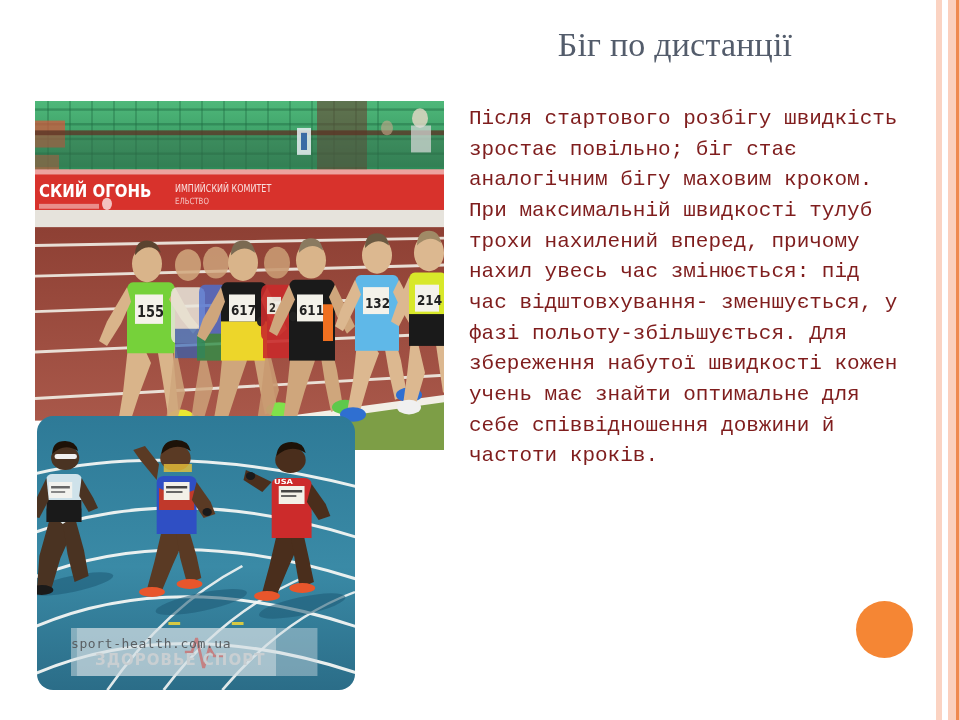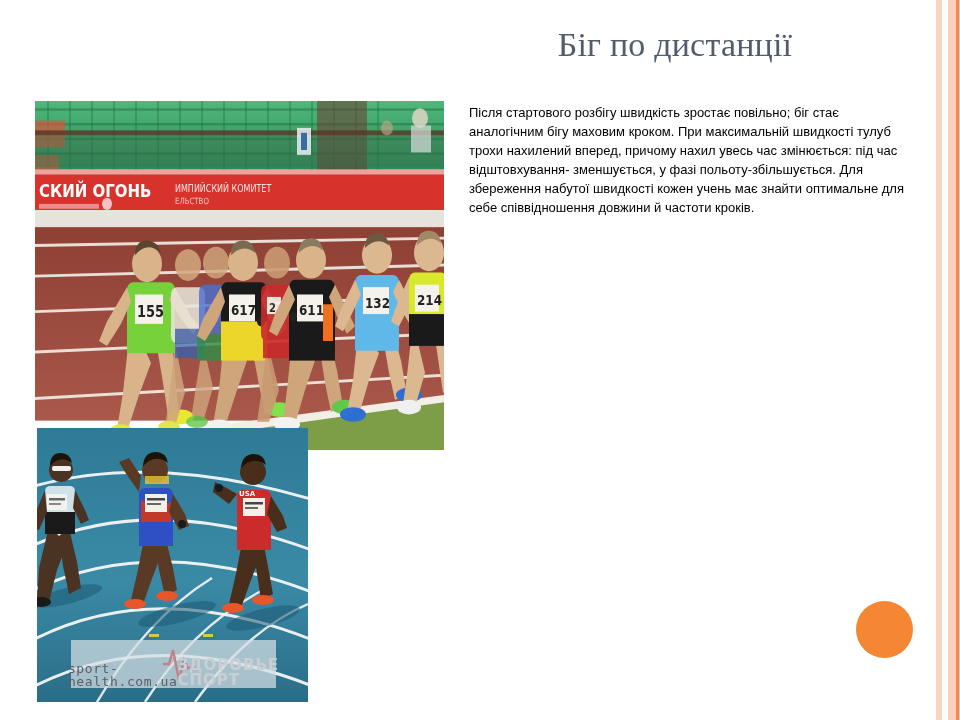--- a/index.html
+++ b/index.html
@@ -64,75 +64,77 @@
     letter-spacing: 0.2px;
     font-family: "Liberation Serif", "DejaVu Serif", serif;
   }
 
   
   .body-text {
     position: absolute;
     left: 469px;
     top: 104px;
     width: 440px;
-    font-size: 13px;
+    font-size: 21px;
     line-height: 1.46;
-    color: #000000;
+    color: #7f1d1d;
     text-align: left;
-    font-family: Liberation Sans, sans-serif;
+    font-family: Liberation Mono, monospace;
   }
 
   
   .photo {
     position: absolute;
     overflow: hidden;
   }
   .photo-distance {
     left: 35px;
     top: 101px;
     width: 409px;
     height: 349px;
   }
   .photo-sprint {
     left: 37px;
-    top: 428px;
-    width: 271px;
+    top: 416px;
+    width: 318px;
     height: 274px;
+    border-radius: 16px;
   }
   .photo svg { display: block; width: 100%; height: 100%; }
 
   
   .watermark {
     position: absolute;
     left: 34px;
     top: 212px;
     width: 205px;
     height: 48px;
     background: rgba(215,225,230,0.50);
     display: flex;
-    flex-direction: row;
-    align-items: flex-end;
+    flex-direction: column;
+    align-items: flex-start;
     justify-content: center;
     pointer-events: none;
   }
   .wm-line1 {
     font-family: "DejaVu Sans Mono", monospace;
     font-size: 13px;
     color: #5a5f63;
     letter-spacing: 0.6px;
     line-height: 1;
   }
   .wm-line2 {
     font-family: "DejaVu Sans", sans-serif;
     font-weight: bold;
     font-size: 15px;
     color: #c9cfd2;
     letter-spacing: 1px;
     line-height: 1;
     margin-top: 3px;
+    margin-left: 24px;
   }
 </style>
 </head>
 <body>
 
 <div class="slide">
 
   <div class="stripes">
     <div class="stripe stripe-thin-1"></div>
     <div class="stripe stripe-band-1"></div>

